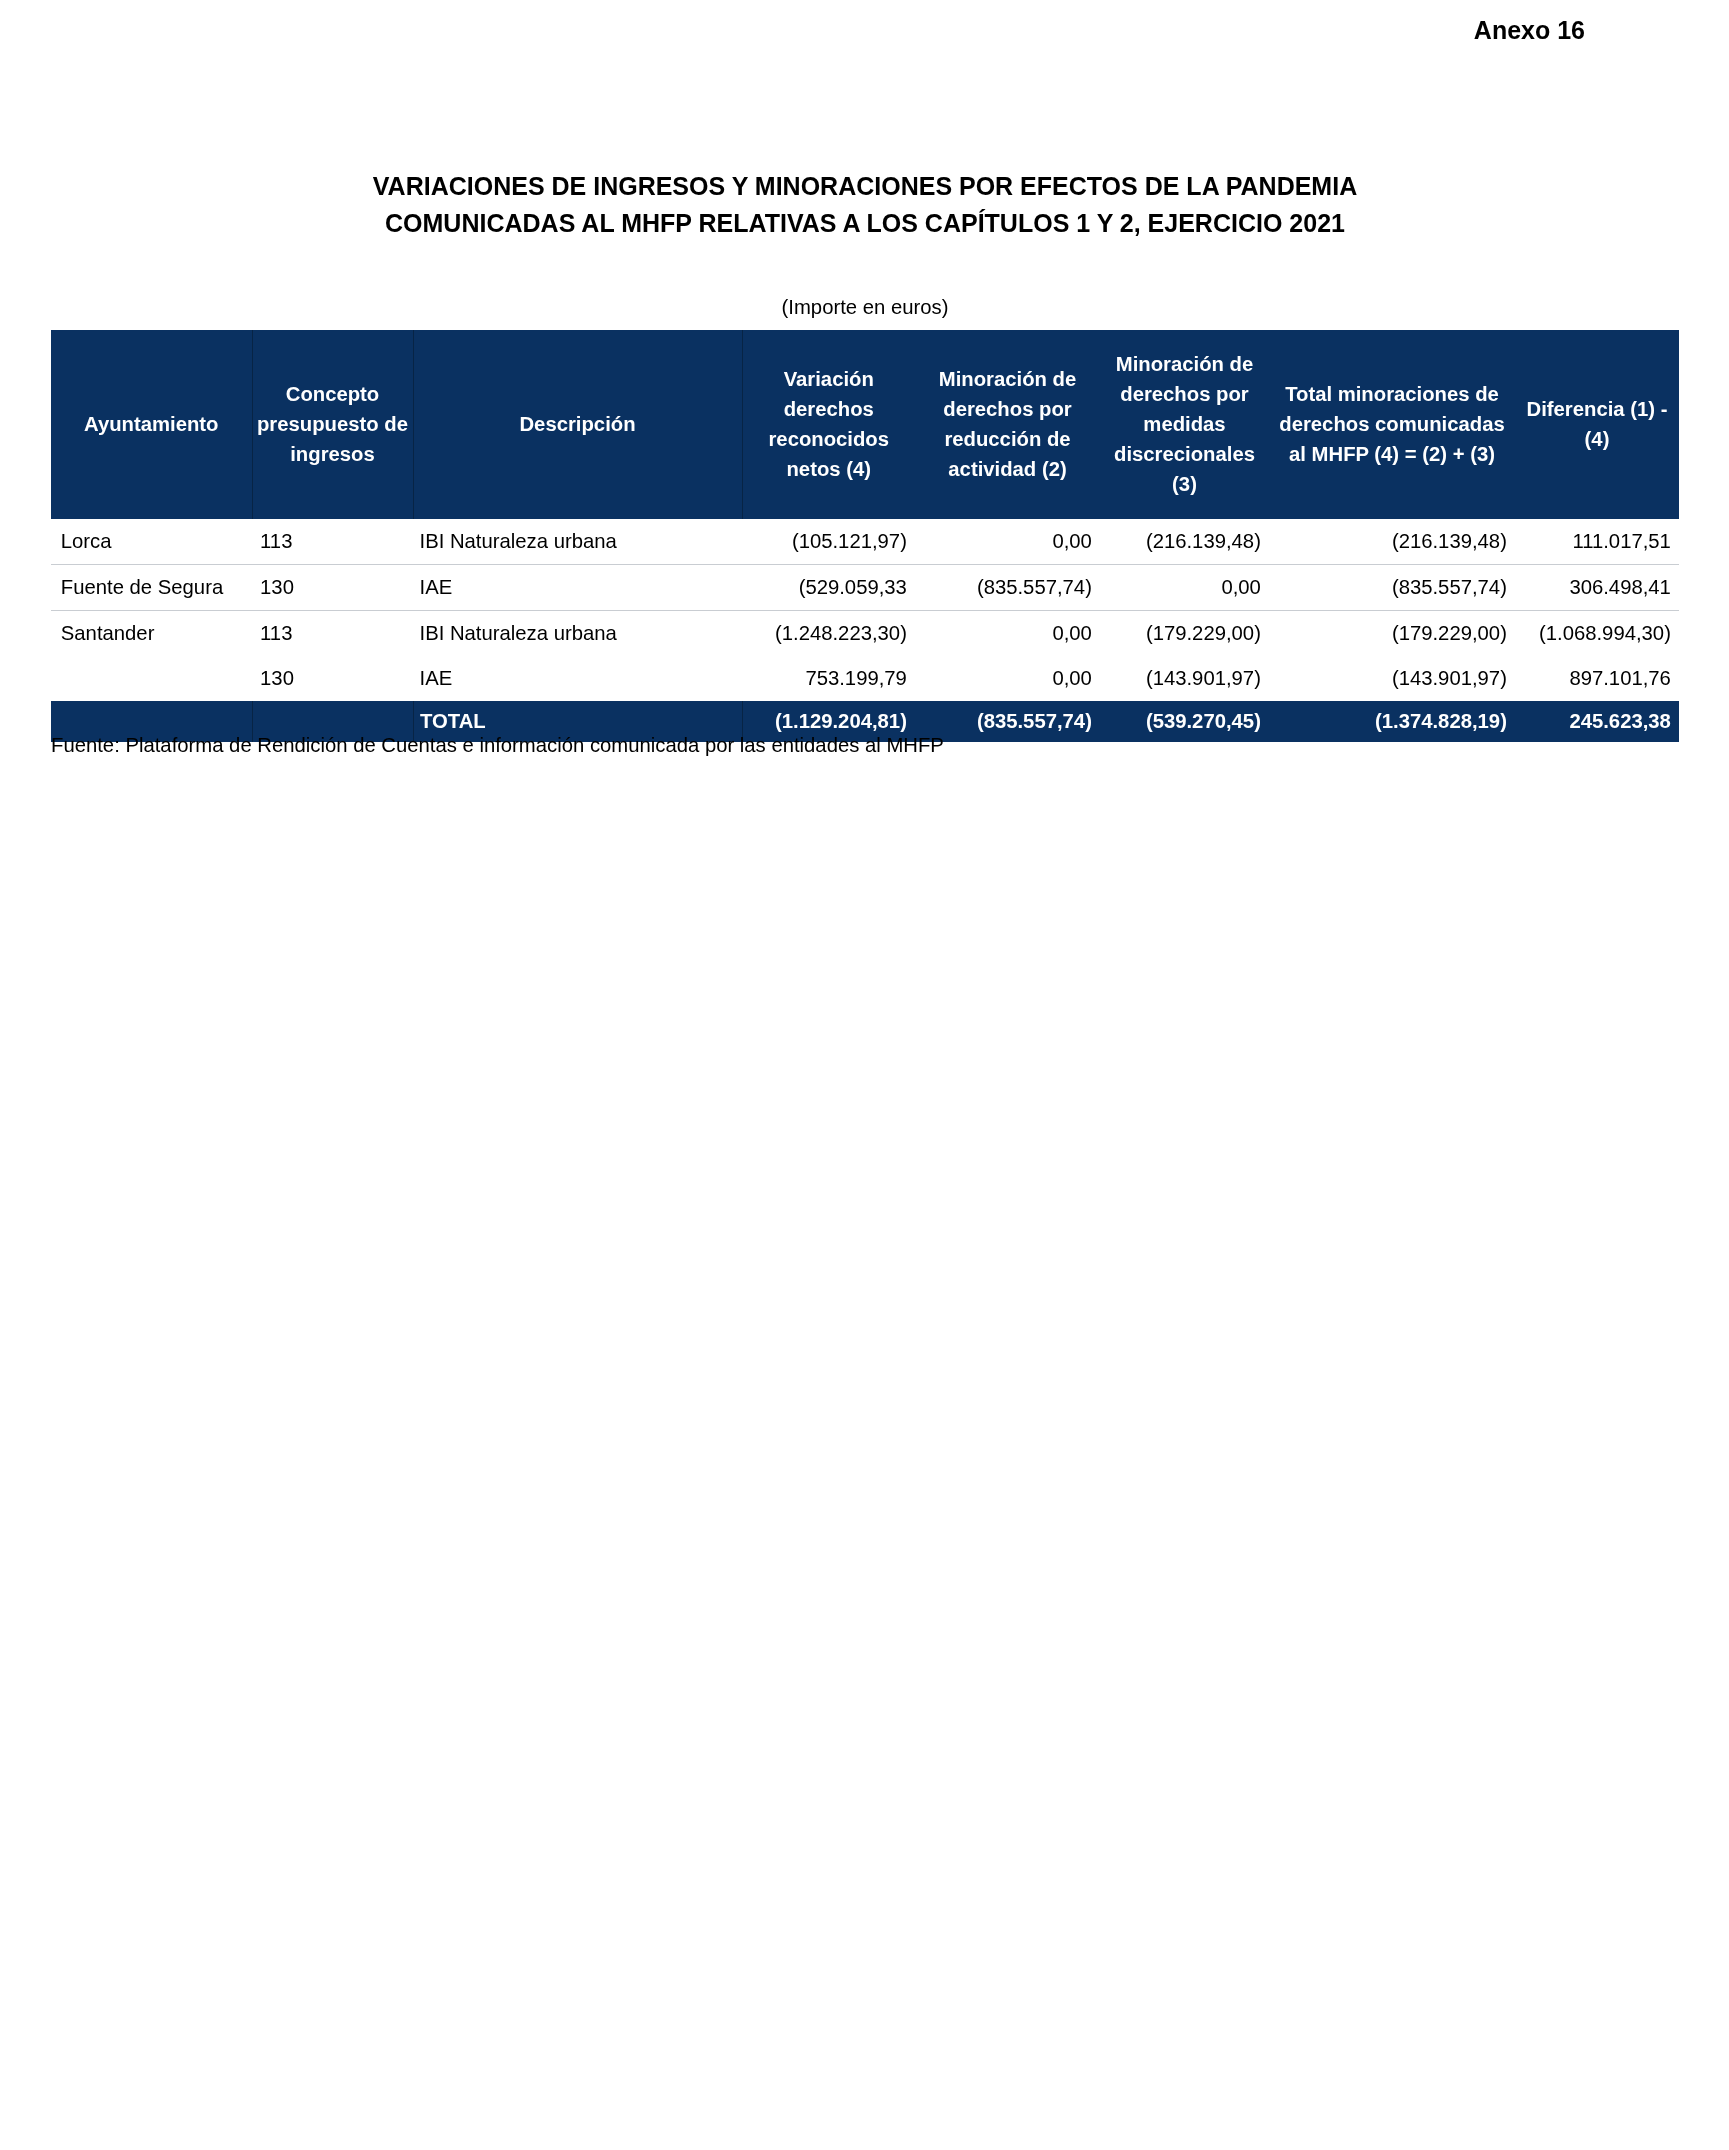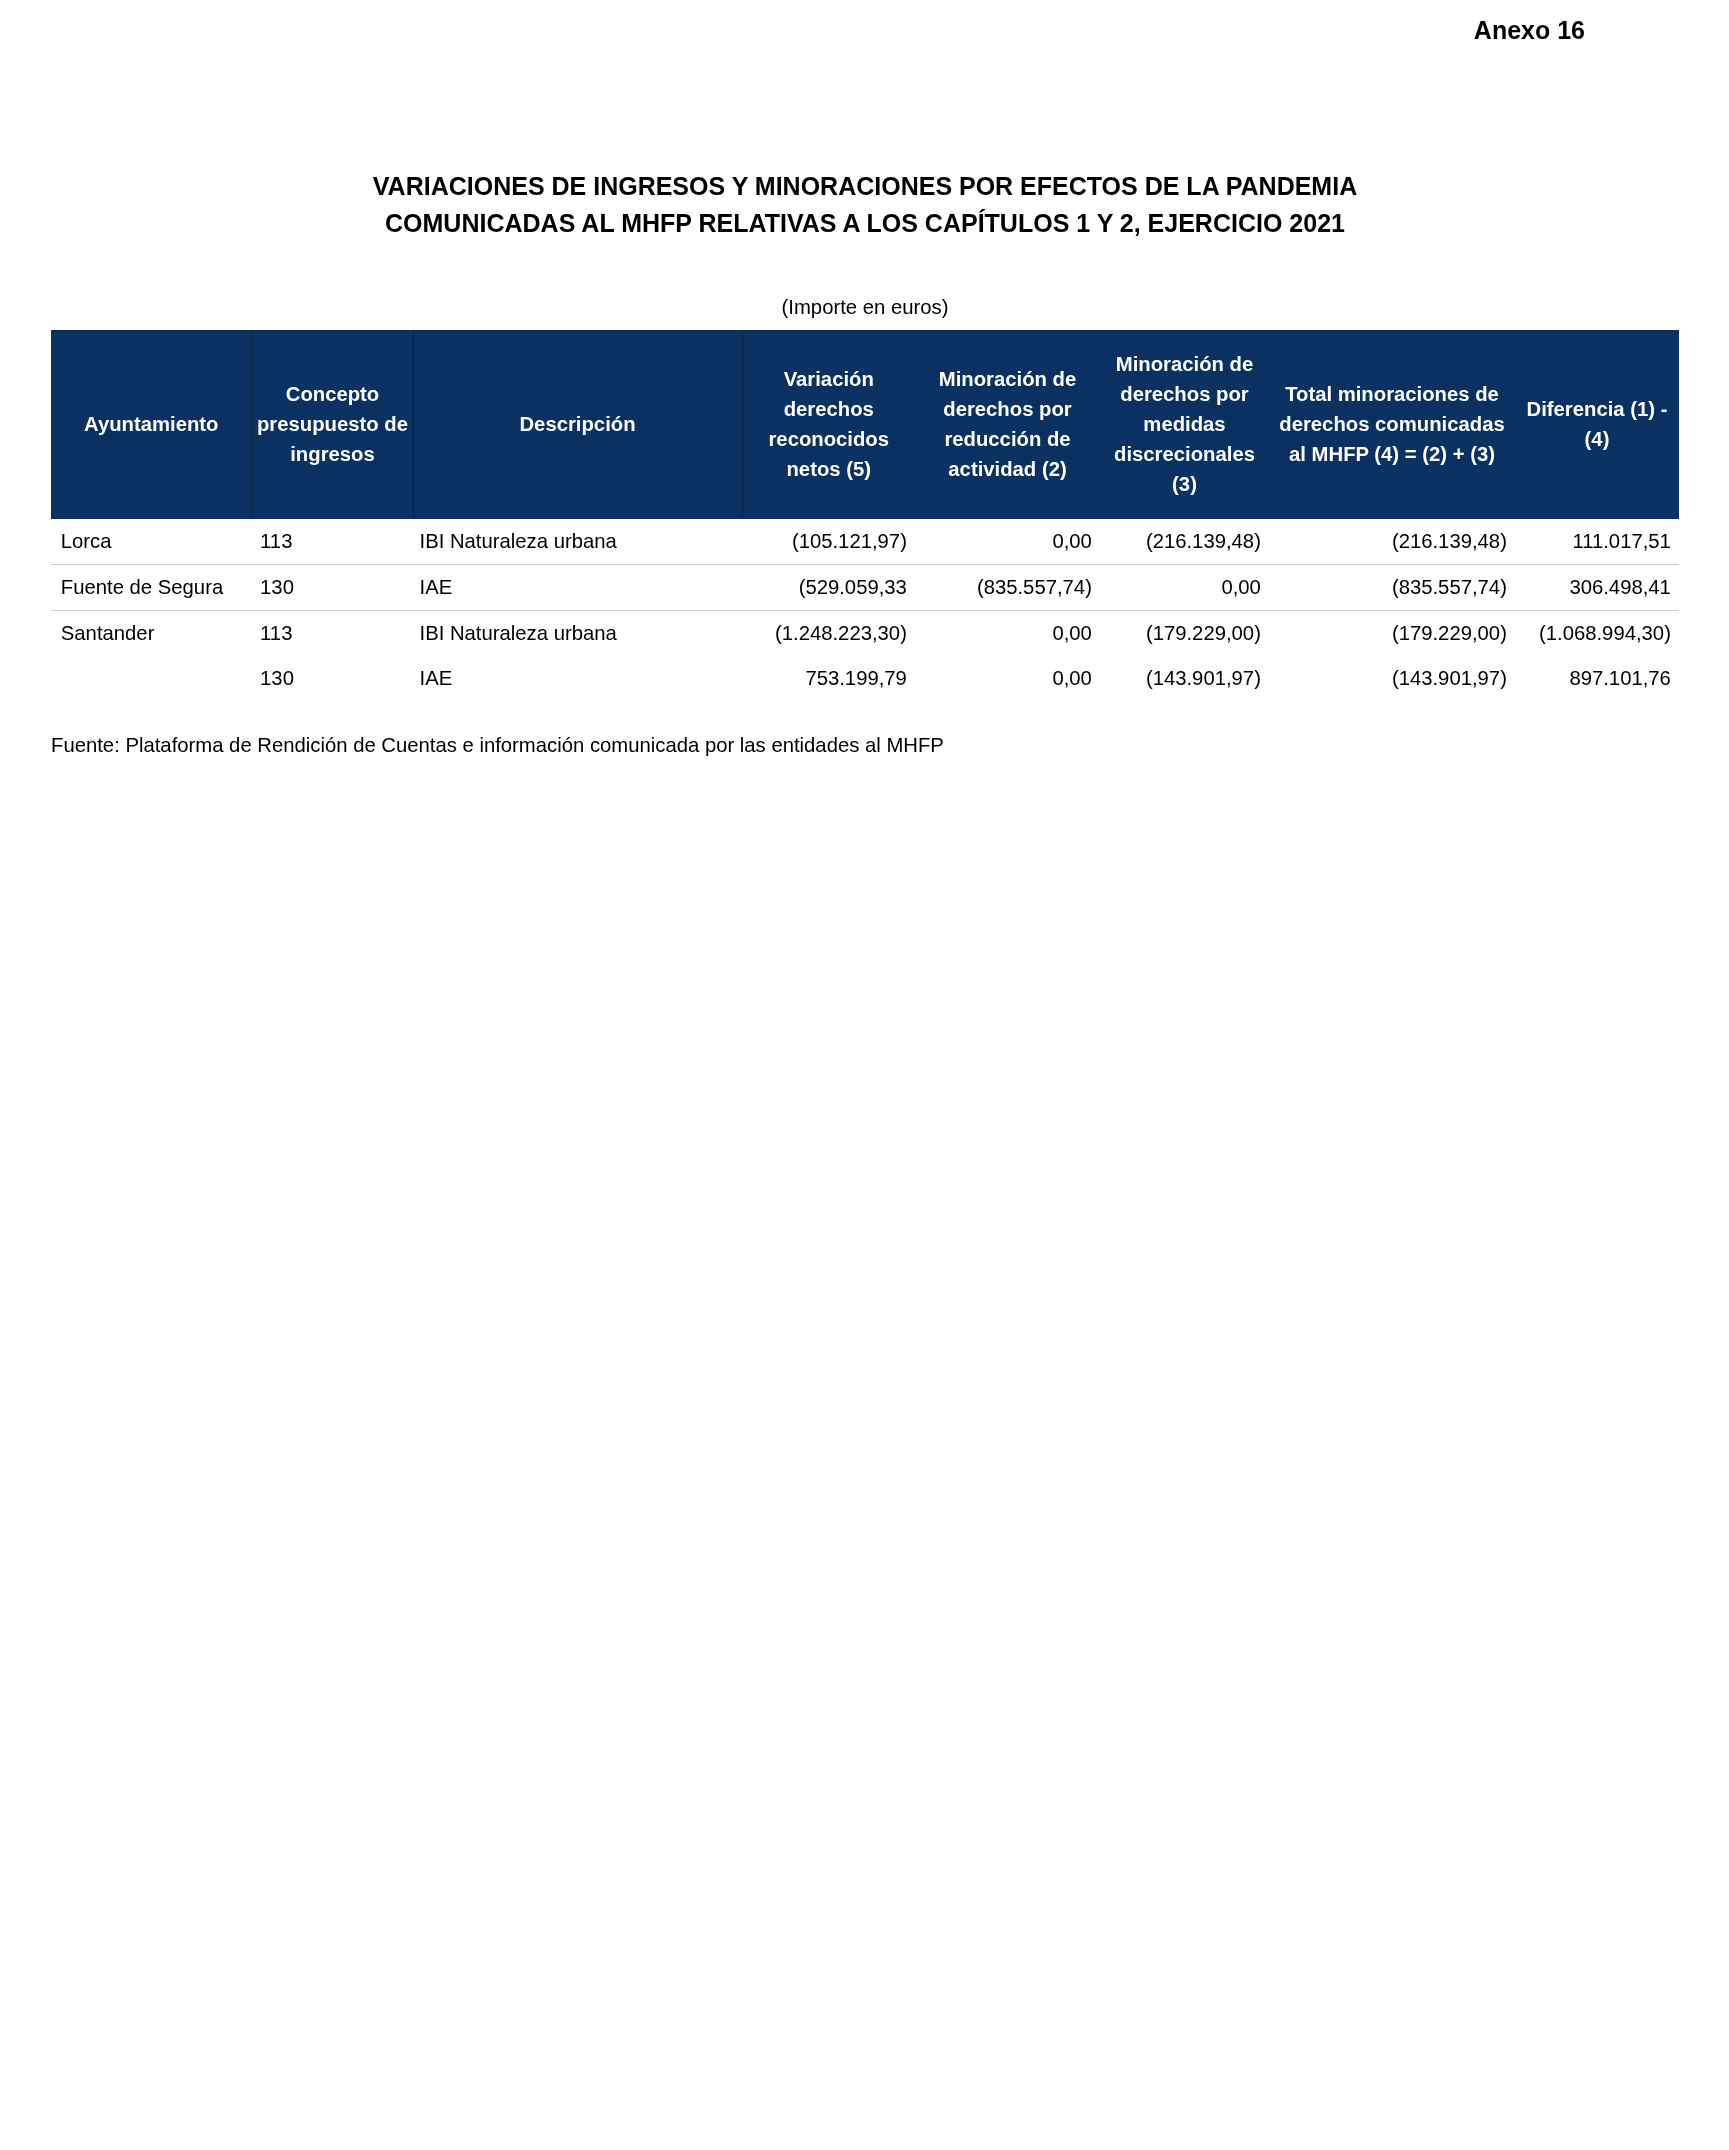--- a/index.html
+++ b/index.html
@@ -115,21 +115,21 @@
         <col style="width:185px">
           <col style="width:169px">
           <col style="width:246px">
           <col style="width:164px">
       </colgroup>
       <thead>
         <tr>
           <th>Ayuntamiento</th>
           <th class="sep">Concepto presupuesto de ingresos</th>
           <th class="sep">Descripción</th>
-          <th class="sep">Variación derechos reconocidos netos (5)</th>
+          <th class="sep">Variación derechos reconocidos netos (4)</th>
           <th>Minoración de derechos por reducción de actividad (2)</th>
           <th>Minoración de derechos por medidas discrecionales (3)</th>
           <th>Total minoraciones de derechos comunicadas al MHFP (4) = (2) + (3)</th>
           <th>Diferencia (1) - (4)</th>
         </tr>
       </thead>
       <tbody>
         <tr class="sep">
           <td>Lorca</td>
           <td>113</td>
@@ -163,20 +163,30 @@
         <tr>
           <td></td>
           <td>130</td>
           <td>IAE</td>
           <td>753.199,79</td>
           <td>0,00</td>
           <td>(143.901,97)</td>
           <td>(143.901,97)</td>
           <td>897.101,76</td>
         </tr>
+        <tr class="total">
+          <td></td>
+          <td class="sep"></td>
+          <td class="sep">TOTAL</td>
+          <td class="sep">(1.129.204,81)</td>
+          <td>(835.557,74)</td>
+          <td>(539.270,45)</td>
+          <td>(1.374.828,19)</td>
+          <td>245.623,38</td>
+        </tr>
       </tbody>
     </table>
   </div>
 
   <div class="fuente">Fuente: Plataforma de Rendición de Cuentas e información comunicada por las entidades al MHFP</div>
 
 </div>
 
 
 </body></html>

